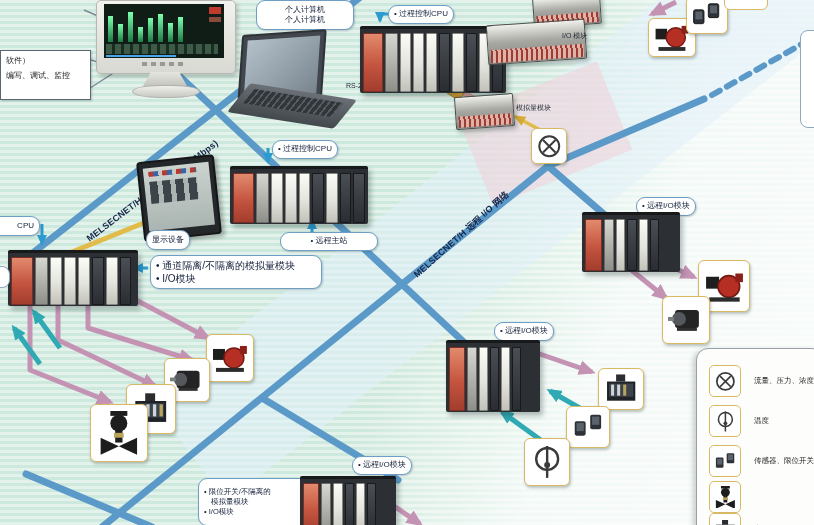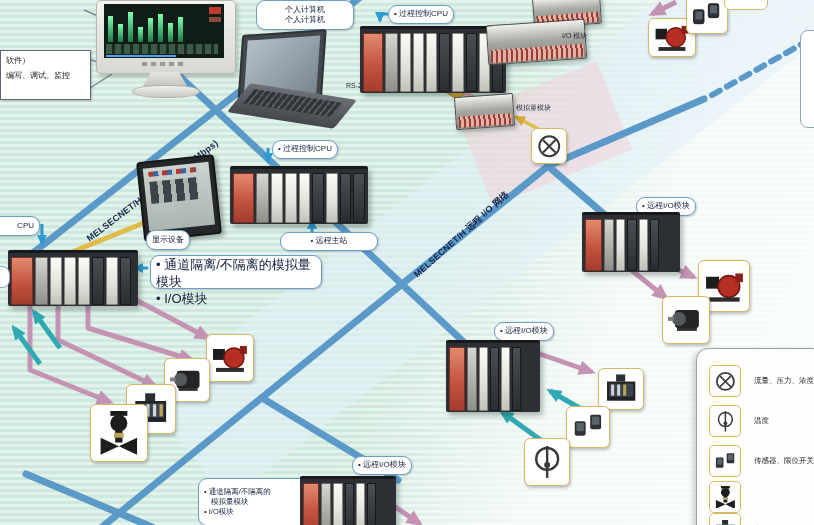--- a/index.html
+++ b/index.html
@@ -307,21 +307,21 @@
       <i class="m-gry"></i>
       <i class="m-wht"></i>
       <i class="m-wht"></i>
       <i class="m-wht"></i>
     <i class="m-drk"></i>
       <i class="m-wht"></i>
       <i class="m-drk"></i>
   </div>
   <div class="cutwhite" style="left:-14px;top:266px;width:22px;height:20px;"></div>
 
-  <div class="el lbl multi" style="left:150px;top:255px;width:160px;height:30px;font-size:13px;justify-content:space-between;">
+  <div class="el lbl multi" style="left:150px;top:255px;width:160px;height:30px;font-size:10px;">
     <span>• 通道隔离/不隔离的模拟量模块</span>
     <span>• I/O模块</span>
   </div>
 
   <div class="el lbl" style="left:636px;top:197px;height:15px;">
     <span>• 远程I/O模块</span>
   </div>
   <div class="el rack" style="left:582px;top:212px;width:92px;height:50px;">
     <i class="m-psu"></i>
       <i class="m-gry"></i>
@@ -478,21 +478,21 @@
       <circle cx="16" cy="15" r="11" fill="none" stroke="#3a3a3a" stroke-width="2.4"></circle>
       <line x1="16" y1="2" x2="16" y2="34" stroke="#3a3a3a" stroke-width="2.4"></line>
       <circle cx="16" cy="21" r="3" fill="#3a3a3a"></circle>
     </svg>
   </div>
 
   <div class="el lbl" style="left:352px;top:456px;height:15px;">
     <span>• 远程I/O模块</span>
   </div>
   <div class="el lbl multi" style="left:198px;top:478px;width:104px;height:44px;font-size:7.5px;">
-    <span>• 通道隔离/不隔离的</span>
+    <span>• 限位开关/不隔离的</span>
     <span style="padding-left:7px;">模拟量模块</span>
     <span>• I/O模块</span>
   </div>
   <div class="el rack" style="left:300px;top:476px;width:90px;height:49px;">
     <i class="m-psu"></i>
       <i class="m-gry"></i>
       <i class="m-wht"></i>
       <i class="m-drk"></i>
       <i class="m-wht"></i>
       <i class="m-drk"></i>

